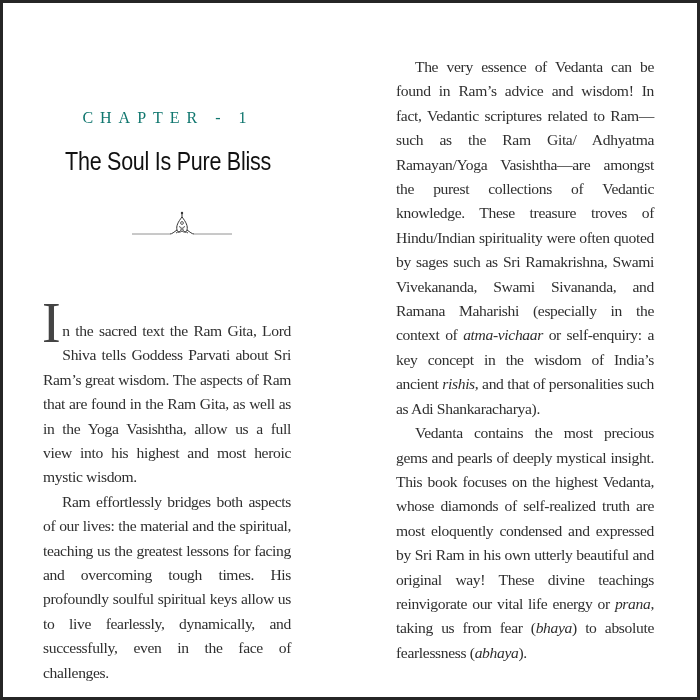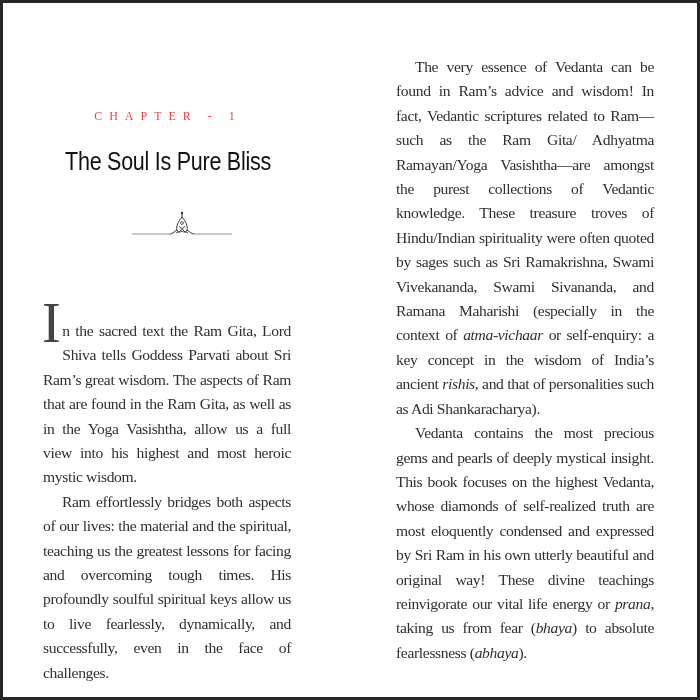--- a/index.html
+++ b/index.html
@@ -18,22 +18,22 @@
       position: absolute;
       font-family: "Liberation Serif", "DejaVu Serif", serif;
       color: #2f2f2f;
     }
     .page-left { left: 40px; top: 0; width: 248px; height: 694px; }
     .page-right { left: 393px; top: 0; width: 258px; height: 694px; }
 
     .chapter-label {
       position: absolute; left: -40px; width: 330px; top: 106px;
       text-align: center;
-      font-size: 12px; letter-spacing: 7px;
-      color: #ef4444;
+      font-size: 16px; letter-spacing: 7px;
+      color: #0f766e;
     }
     .chapter-title {
       position: absolute; left: -40px; width: 330px; top: 144px;
       text-align: center;
       font-family: "Liberation Sans Narrow", "Liberation Sans", sans-serif;
       font-size: 25px; color: #111;
       transform: scaleX(0.86);
       transform-origin: center;
       letter-spacing: -0.3px;
     }

